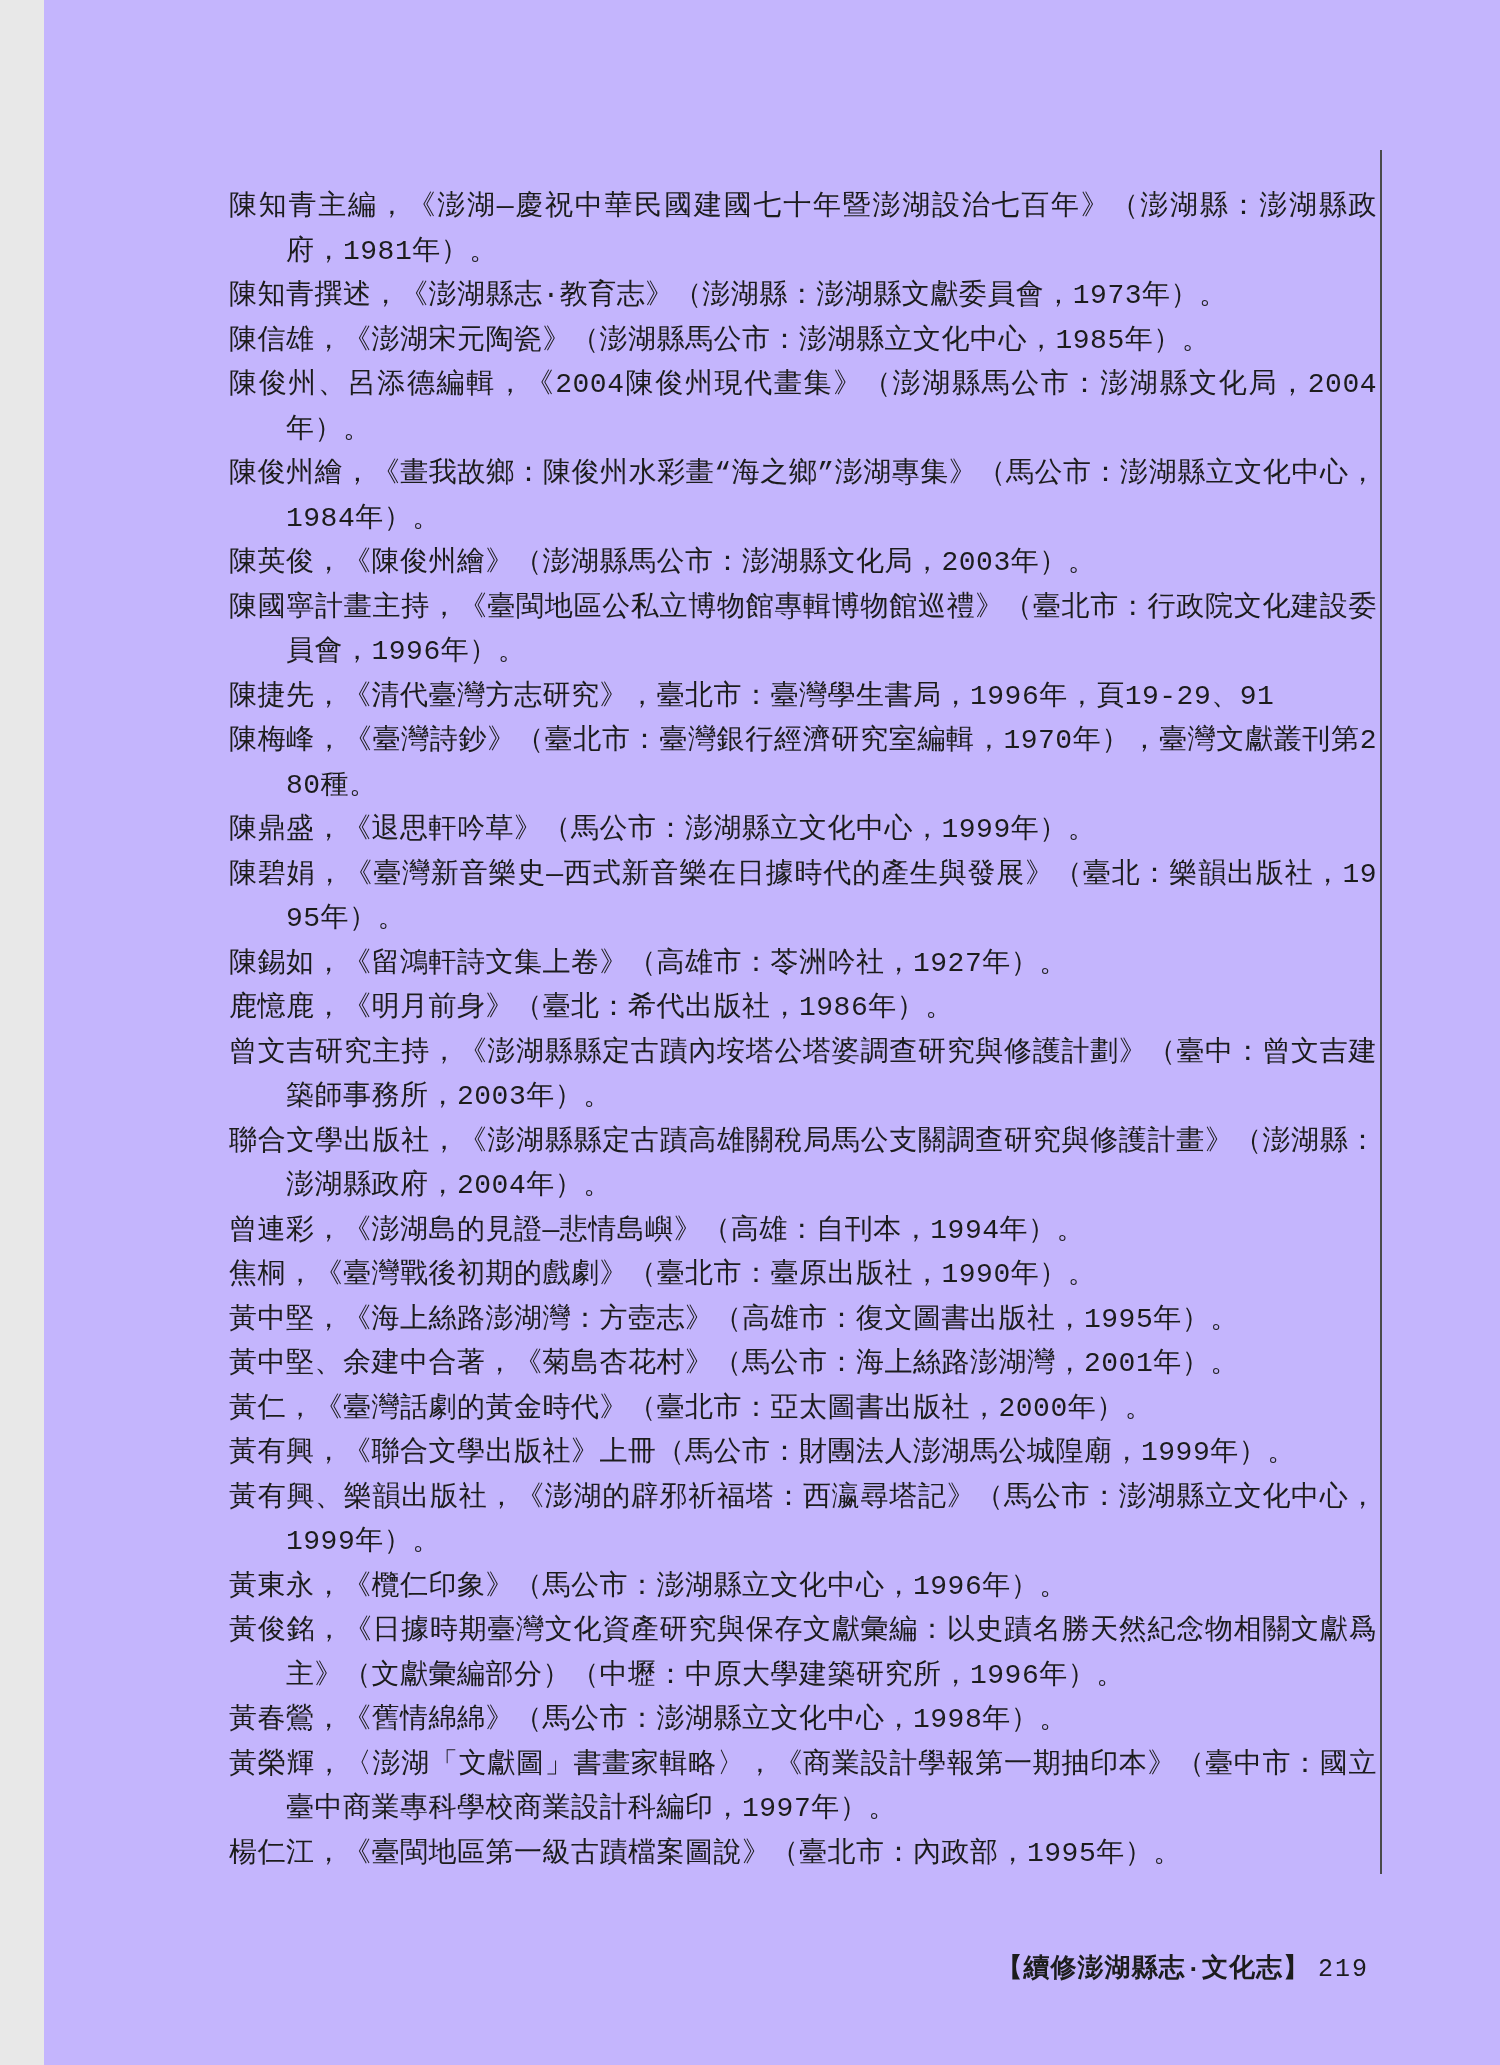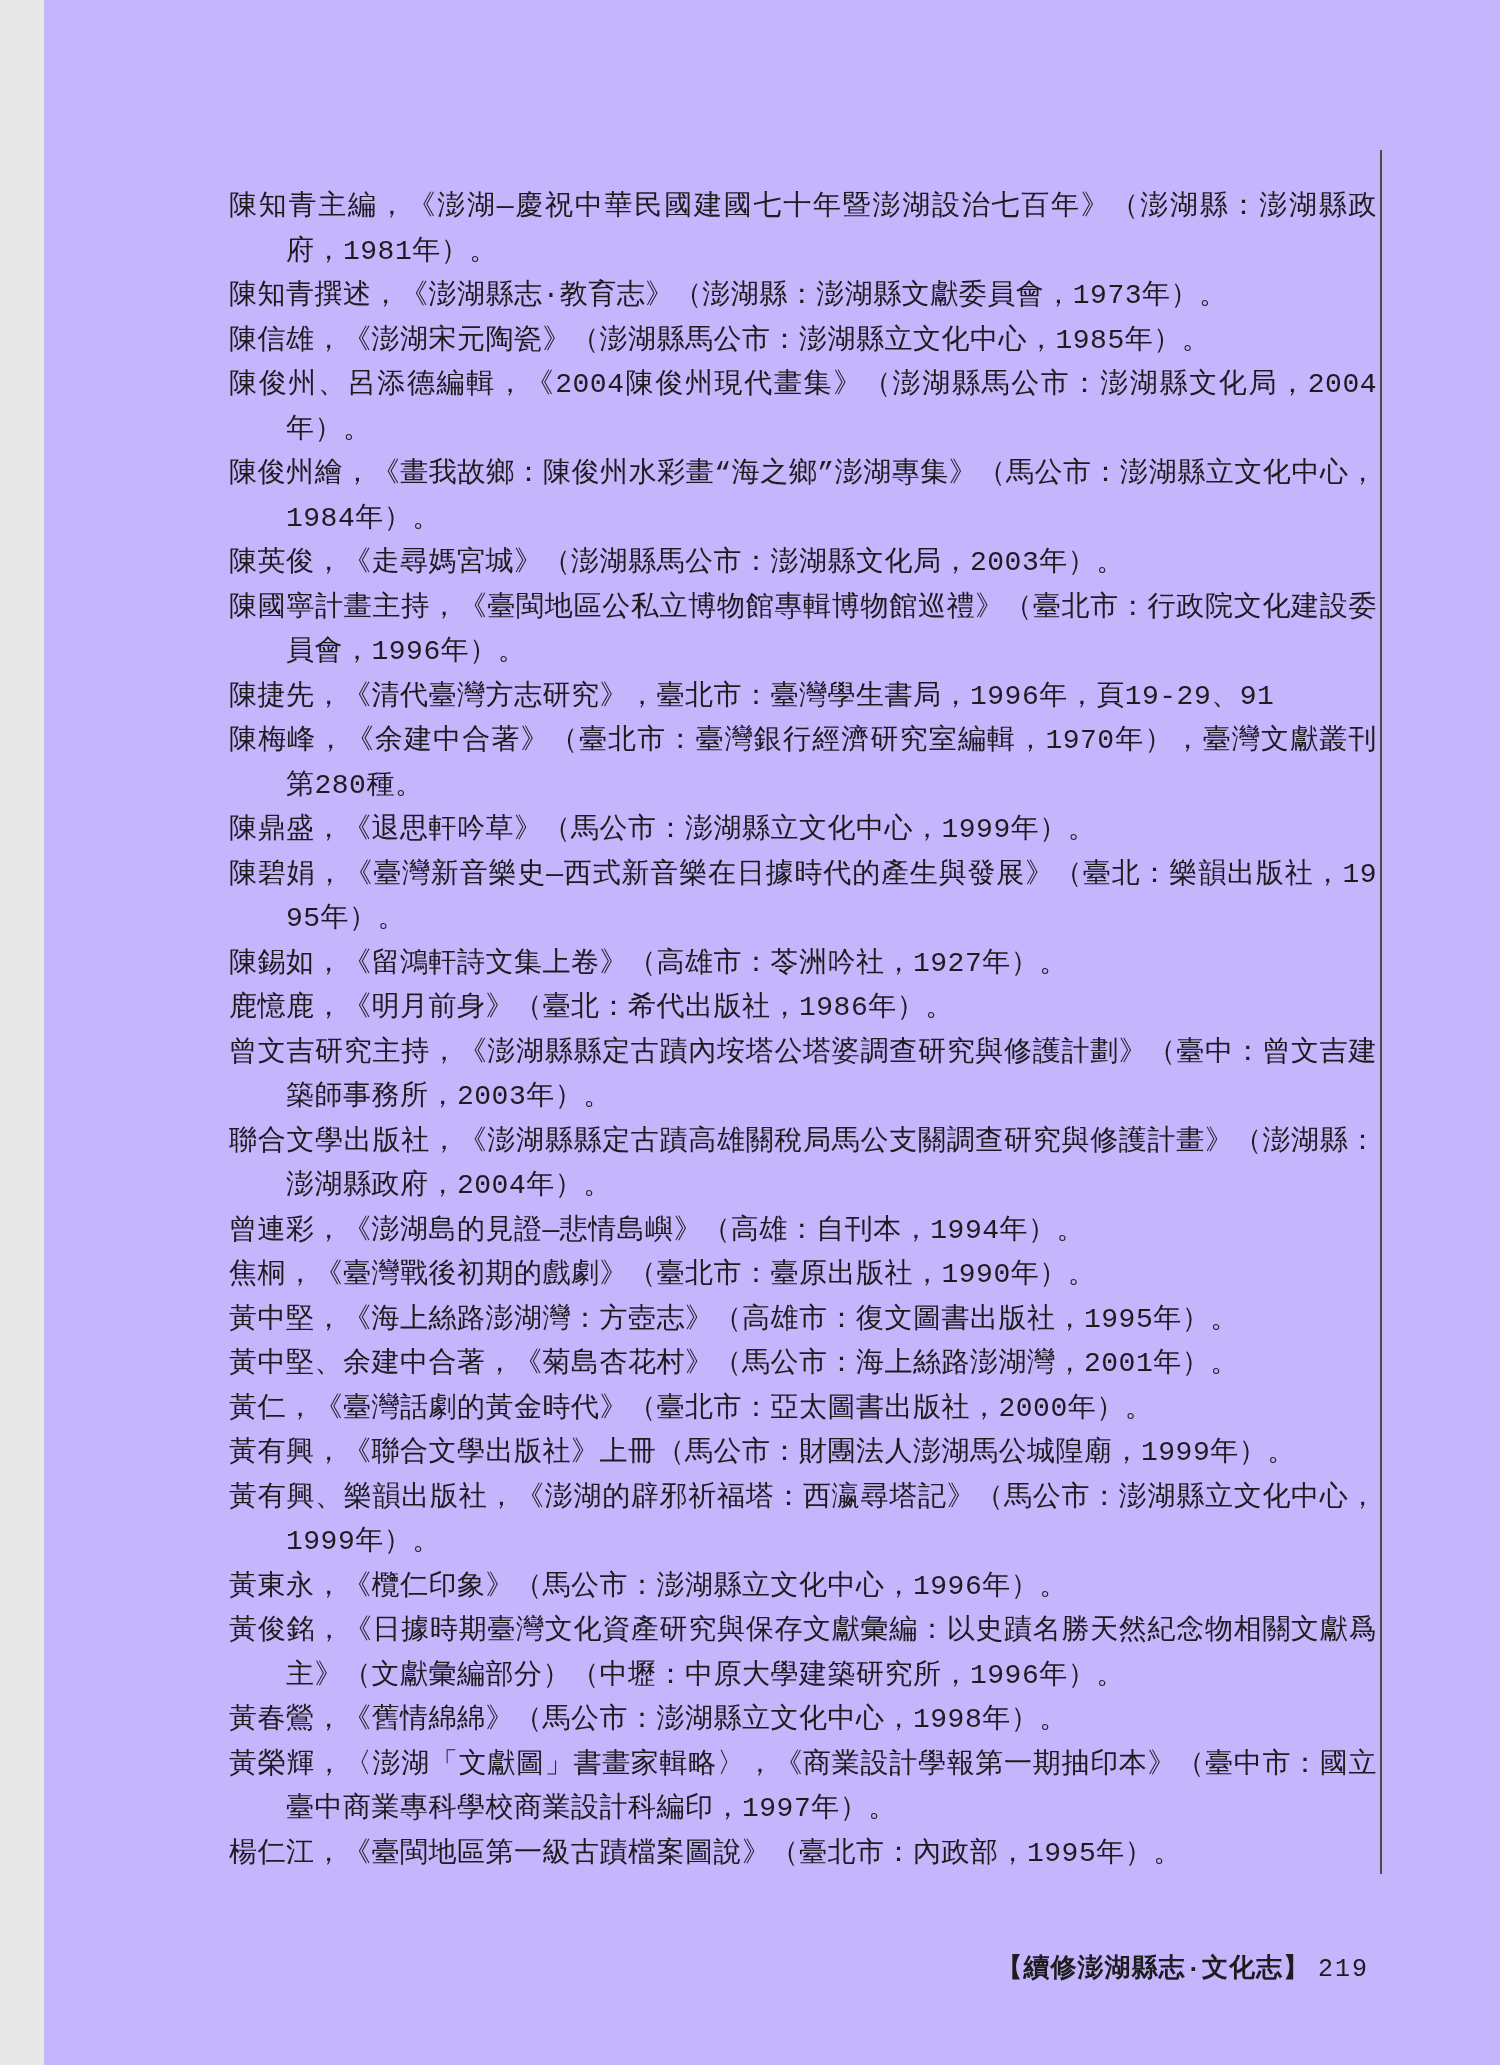--- a/index.html
+++ b/index.html
@@ -62,24 +62,24 @@
 
 <div class="page">
 
   <div class="content">
 
   <p class="entry">陳知青主編，《澎湖—慶祝中華民國建國七十年暨澎湖設治七百年》（澎湖縣：澎湖縣政府，1981年）。</p>
       <p class="entry">陳知青撰述，《澎湖縣志·教育志》（澎湖縣：澎湖縣文獻委員會，1973年）。</p>
       <p class="entry">陳信雄，《澎湖宋元陶瓷》（澎湖縣馬公市：澎湖縣立文化中心，1985年）。</p>
       <p class="entry">陳俊州、呂添德編輯，《2004陳俊州現代畫集》（澎湖縣馬公市：澎湖縣文化局，2004年）。</p>
       <p class="entry">陳俊州繪，《畫我故鄉：陳俊州水彩畫“海之鄉”澎湖專集》（馬公市：澎湖縣立文化中心，1984年）。</p>
-      <p class="entry">陳英俊，《走尋媽宮城》（澎湖縣馬公市：澎湖縣文化局，2003年）。</p>
+      <p class="entry">陳英俊，《陳俊州繪》（澎湖縣馬公市：澎湖縣文化局，2003年）。</p>
       <p class="entry">陳國寧計畫主持，《臺閩地區公私立博物館專輯博物館巡禮》（臺北市：行政院文化建設委員會，1996年）。</p>
       <p class="entry">陳捷先，《清代臺灣方志研究》，臺北市：臺灣學生書局，1996年，頁19-29、91</p>
-      <p class="entry">陳梅峰，《余建中合著》（臺北市：臺灣銀行經濟研究室編輯，1970年），臺灣文獻叢刊第280種。</p>
+      <p class="entry">陳梅峰，《臺灣詩鈔》（臺北市：臺灣銀行經濟研究室編輯，1970年），臺灣文獻叢刊第280種。</p>
       <p class="entry">陳鼎盛，《退思軒吟草》（馬公市：澎湖縣立文化中心，1999年）。</p>
       <p class="entry">陳碧娟，《臺灣新音樂史—西式新音樂在日據時代的產生與發展》（臺北：樂韻出版社，1995年）。</p>
       <p class="entry">陳錫如，《留鴻軒詩文集上卷》（高雄市：苓洲吟社，1927年）。</p>
       <p class="entry">鹿憶鹿，《明月前身》（臺北：希代出版社，1986年）。</p>
       <p class="entry">曾文吉研究主持，《澎湖縣縣定古蹟內垵塔公塔婆調查研究與修護計劃》（臺中：曾文吉建築師事務所，2003年）。</p>
       <p class="entry">聯合文學出版社，《澎湖縣縣定古蹟高雄關稅局馬公支關調查研究與修護計畫》（澎湖縣：澎湖縣政府，2004年）。</p>
       <p class="entry">曾連彩，《澎湖島的見證—悲情島嶼》（高雄：自刊本，1994年）。</p>
       <p class="entry">焦桐，《臺灣戰後初期的戲劇》（臺北市：臺原出版社，1990年）。</p>
       <p class="entry">黃中堅，《海上絲路澎湖灣：方壺志》（高雄市：復文圖書出版社，1995年）。</p>
       <p class="entry">黃中堅、余建中合著，《菊島杏花村》（馬公市：海上絲路澎湖灣，2001年）。</p>

